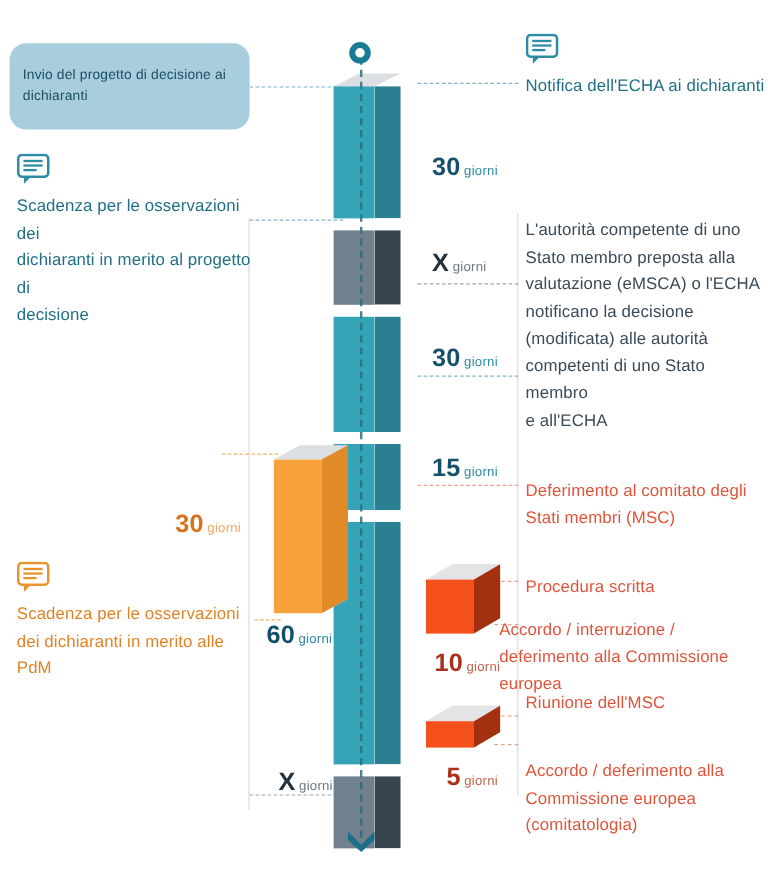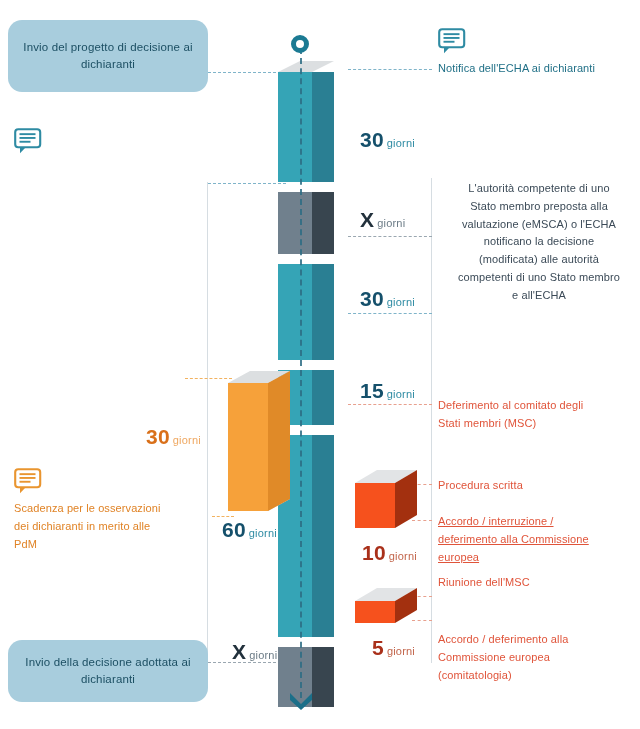--- a/index.html
+++ b/index.html
@@ -7,32 +7,32 @@
     width:640px;height:729px;position:relative;overflow:hidden;
     font-family:"Liberation Sans","DejaVu Sans",sans-serif;
     -webkit-font-smoothing:antialiased;
   }
   .stage{position:absolute;left:0;top:0;width:640px;height:729px;}
 
   
   .bubble{
     position:absolute;border-radius:14px;box-sizing:border-box;
     display:flex;align-items:center;justify-content:center;
-    text-align:center;line-height:1.45;padding:10px 0;
+    text-align:left;line-height:1.45;padding:10px 11px;margin-top:16px;
   }
   .bubble.blue{background:#a8cddd;color:#1c4f63;}
   .bubble.orange{background:#f59a24;color:#ffffff;}
   .bubble-text{font-size:11.5px;letter-spacing:.15px;white-space:pre-line;}
 
   
   .icon{position:absolute;width:30px;height:26px;}
   .icon svg{display:block;width:100%;height:100%;}
 
   
-  .note{position:absolute;font-size:11px;line-height:1.62;letter-spacing:.1px;white-space:pre-line;}
+  .note{position:absolute;font-size:14px;line-height:1.62;letter-spacing:.1px;white-space:pre-line;}
   .note.teal{color:#1f6f86;}
   .note.orange{color:#e08326;}
   .note.dark{color:#3b4a57;}
   .note.red{color:#e0543a;}
 
   
   .dur{position:absolute;white-space:nowrap;}
   .dur .num{font-size:21px;font-weight:700;letter-spacing:.2px;}
   .dur .unit{font-size:11px;margin-left:3px;letter-spacing:.2px;}
   .dur.teal .num{color:#15506b;}
@@ -182,42 +182,42 @@
 
   <div class="icon" style="left:14px;top:128px;">
     <svg viewBox="0 0 30 26" aria-hidden="true">
       <rect x="1.2" y="1.2" width="25" height="18" rx="3" ry="3" fill="none" stroke="#2e8ba3" stroke-width="2.1"></rect>
       <path d="M6 19 L6 25.2 L12 19 Z" fill="#2e8ba3"></path>
       <rect x="5.5" y="5.2" width="16" height="1.9" fill="#2e8ba3"></rect>
       <rect x="5.5" y="9.0" width="16" height="1.9" fill="#2e8ba3"></rect>
       <rect x="5.5" y="12.8" width="11" height="1.9" fill="#2e8ba3"></rect>
     </svg>
   </div>
+  <div class="note teal" style="left:14px;top:160px;width:196px;">Scadenza per le osservazioni dei
+dichiaranti in merito al progetto di
+decisione</div>
 
 
   <div class="dur orange" style="left:146px;top:425px;">
     <span class="num">30</span><span class="unit">giorni</span>
   </div>
 
   <div class="icon" style="left:14px;top:468px;">
     <svg viewBox="0 0 30 26" aria-hidden="true">
       <rect x="1.2" y="1.2" width="25" height="18" rx="3" ry="3" fill="none" stroke="#e9952f" stroke-width="2.1"></rect>
       <path d="M6 19 L6 25.2 L12 19 Z" fill="#e9952f"></path>
       <rect x="5.5" y="5.2" width="16" height="1.9" fill="#e9952f"></rect>
       <rect x="5.5" y="9.0" width="16" height="1.9" fill="#e9952f"></rect>
       <rect x="5.5" y="12.8" width="11" height="1.9" fill="#e9952f"></rect>
     </svg>
   </div>
   <div class="note orange" style="left:14px;top:500px;width:190px;">Scadenza per le osservazioni
 dei dichiaranti in merito alle
 PdM</div>
 
-  <div class="bubble blue" style="left:8px;top:640px;width:200px;height:62px;">
-    <span class="bubble-text">Invio della decisione adottata ai dichiaranti</span>
-  </div>
 
   <div class="dur teal" style="left:222px;top:518px;">
     <span class="num">60</span><span class="unit">giorni</span>
   </div>
 
   <div class="dur dark" style="left:232px;top:640px;">
     <span class="num">X</span><span class="unit">giorni</span>
   </div>
 
   <div class="icon" style="left:438px;top:28px;">
@@ -232,21 +232,21 @@
   <div class="note teal" style="left:438px;top:60px;width:200px;">Notifica dell'ECHA ai dichiaranti</div>
 
   <div class="dur teal" style="left:360px;top:128px;">
     <span class="num">30</span><span class="unit">giorni</span>
   </div>
 
   <div class="dur dark" style="left:360px;top:208px;">
     <span class="num">X</span><span class="unit">giorni</span>
   </div>
 
-  <div class="note dark" style="left:438px;top:180px;width:202px;text-align:center;">L'autorità competente di uno
+  <div class="note dark" style="left:438px;top:180px;width:202px;">L'autorità competente di uno
 Stato membro preposta alla
 valutazione (eMSCA) o l'ECHA
 notificano la decisione
 (modificata) alle autorità
 competenti di uno Stato membro
 e all'ECHA</div>
 
   <div class="dur teal" style="left:360px;top:287px;">
     <span class="num">30</span><span class="unit">giorni</span>
   </div>
@@ -254,21 +254,21 @@
 
   <div class="dur teal" style="left:360px;top:379px;">
     <span class="num">15</span><span class="unit">giorni</span>
   </div>
 
   <div class="note red" style="left:438px;top:397px;width:202px;">Deferimento al comitato degli
 Stati membri (MSC)</div>
 
   <div class="note red" style="left:438px;top:477px;width:202px;">Procedura scritta</div>
 
-  <div class="note red" style="left:438px;top:513px;width:202px;text-decoration:underline;">Accordo / interruzione /
+  <div class="note red" style="left:416px;top:513px;width:202px;">Accordo / interruzione /
 deferimento alla Commissione
 europea</div>
 
   <div class="dur red" style="left:362px;top:541px;">
     <span class="num">10</span><span class="unit">giorni</span>
   </div>
 
   <div class="note red" style="left:438px;top:631px;width:202px;">Accordo / deferimento alla
 Commissione europea
 (comitatologia)</div>

